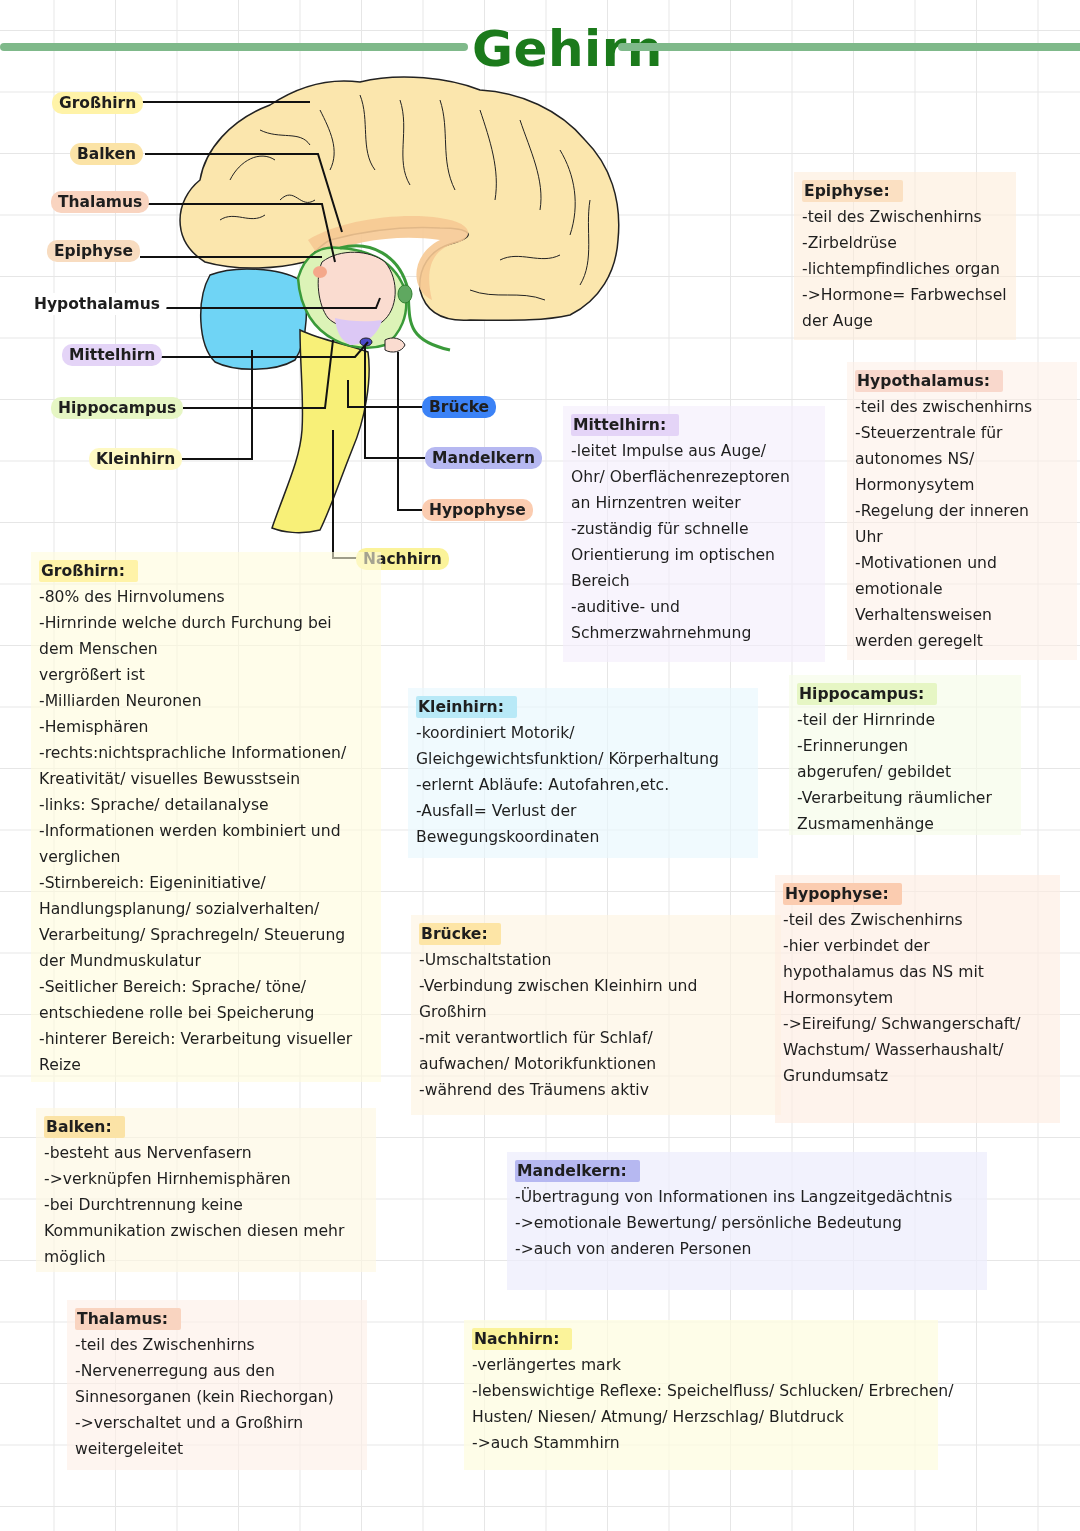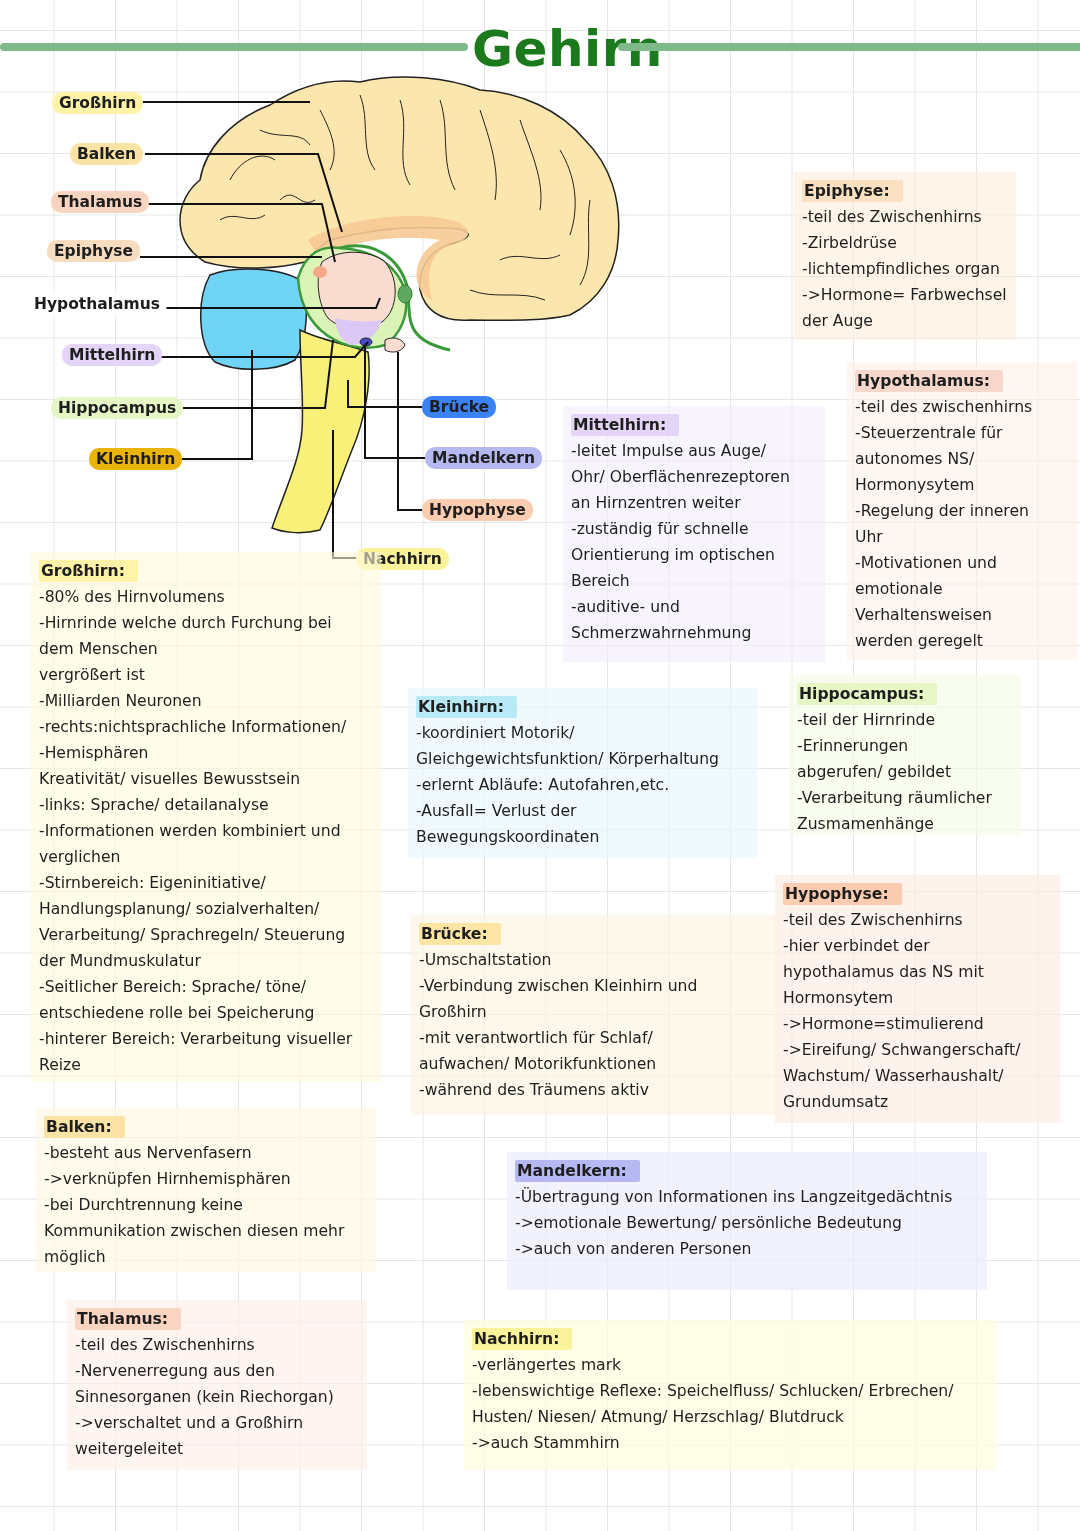--- a/index.html
+++ b/index.html
@@ -109,21 +109,21 @@
   </g>
 </svg>
 
 <span class="label" style="left:52px;top:92px;background:#fff3a8;">Großhirn</span>
 <span class="label" style="left:70px;top:143px;background:#fbe3a6;border-radius:11px;">Balken</span>
 <span class="label" style="left:51px;top:191px;background:#f9d4c0;">Thalamus</span>
 <span class="label" style="left:47px;top:240px;background:#f8dcc0;">Epiphyse</span>
 <span class="label" style="left:20px;top:293px;background:#ffffff;margin-left:7px;">Hypothalamus</span>
 <span class="label" style="left:62px;top:344px;background:#e4d4f7;">Mittelhirn</span>
 <span class="label" style="left:51px;top:397px;background:#e6f6c4;">Hippocampus</span>
-<span class="label" style="left:89px;top:448px;background:#eab308;">Kleinhirn</span>
+<span class="label" style="left:89px;top:448px;background:#fef9c3;">Kleinhirn</span>
 <span class="label" style="left:422px;top:396px;background:#3b82f6;">Brücke</span>
 <span class="label" style="left:425px;top:447px;background:#b6b8f1;">Mandelkern</span>
 <span class="label" style="left:422px;top:499px;background:#fbccb0;">Hypophyse</span>
 <span class="label" style="left:356px;top:548px;background:#fbf39a;">Nachhirn</span>
 
 <div class="note" style="left:794px;top:172px;width:222px;height:168px;background:rgba(253,235,215,0.55);">
   <span class="head" style="background:#fbe0c2;">Epiphyse:</span>
   <span class="line">-teil des Zwischenhirns</span>
   <span class="line">-Zirbeldrüse</span>
   <span class="line">-lichtempfindliches organ</span>
@@ -157,22 +157,22 @@
   <span class="line">Schmerzwahrnehmung</span>
 </div>
 
 <div class="note" style="left:31px;top:552px;width:350px;height:530px;background:rgba(255,252,220,0.6);">
   <span class="head" style="background:#fff3a8;">Großhirn:</span>
   <span class="line">-80% des Hirnvolumens</span>
   <span class="line">-Hirnrinde welche durch Furchung bei</span>
   <span class="line">dem Menschen</span>
   <span class="line">vergrößert ist</span>
   <span class="line">-Milliarden Neuronen</span>
+  <span class="line">-Hemisphären</span>
   <span class="line">-rechts:nichtsprachliche Informationen/</span>
-  <span class="line">-Hemisphären</span>
   <span class="line">Kreativität/ visuelles Bewusstsein</span>
   <span class="line">-links: Sprache/ detailanalyse</span>
   <span class="line">-Informationen werden kombiniert und</span>
   <span class="line">verglichen</span>
   <span class="line">-Stirnbereich: Eigeninitiative/</span>
   <span class="line">Handlungsplanung/ sozialverhalten/</span>
   <span class="line">Verarbeitung/ Sprachregeln/ Steuerung</span>
   <span class="line">der Mundmuskulatur</span>
   <span class="line">-Seitlicher Bereich: Sprache/ töne/</span>
   <span class="line">entschiedene rolle bei Speicherung</span>
@@ -207,21 +207,20 @@
   <span class="line">aufwachen/ Motorikfunktionen</span>
   <span class="line">-während des Träumens aktiv</span>
 </div>
 
 <div class="note" style="left:775px;top:875px;width:285px;height:248px;background:rgba(253,236,226,0.65);">
   <span class="head" style="background:#fbccb0;">Hypophyse:</span>
   <span class="line">-teil des Zwischenhirns</span>
   <span class="line">-hier verbindet der</span>
   <span class="line">hypothalamus das NS mit</span>
   <span class="line">Hormonsytem</span>
-  <span class="line">-&gt;Hormone=stimulierend</span>
   <span class="line">-&gt;Eireifung/ Schwangerschaft/</span>
   <span class="line">Wachstum/ Wasserhaushalt/</span>
   <span class="line">Grundumsatz</span>
 </div>
 
 <div class="note" style="left:36px;top:1108px;width:340px;height:164px;background:rgba(254,247,226,0.65);">
   <span class="head" style="background:#fbe3a6;">Balken:</span>
   <span class="line">-besteht aus Nervenfasern</span>
   <span class="line">-&gt;verknüpfen Hirnhemisphären</span>
   <span class="line">-bei Durchtrennung keine</span>
@@ -238,19 +237,19 @@
 
 <div class="note" style="left:67px;top:1300px;width:300px;height:170px;background:rgba(253,240,232,0.65);">
   <span class="head" style="background:#f9d4c0;">Thalamus:</span>
   <span class="line">-teil des Zwischenhirns</span>
   <span class="line">-Nervenerregung aus den</span>
   <span class="line">Sinnesorganen (kein Riechorgan)</span>
   <span class="line">-&gt;verschaltet und a Großhirn</span>
   <span class="line">weitergeleitet</span>
 </div>
 
-<div class="note" style="left:464px;top:1320px;width:532px;height:150px;background:rgba(254,252,222,0.7);">
+<div class="note" style="left:464px;top:1320px;width:474px;height:150px;background:rgba(254,252,222,0.7);">
   <span class="head" style="background:#fbf39a;">Nachhirn:</span>
   <span class="line">-verlängertes mark</span>
   <span class="line">-lebenswichtige Reflexe: Speichelfluss/ Schlucken/ Erbrechen/</span>
   <span class="line">Husten/ Niesen/ Atmung/ Herzschlag/ Blutdruck</span>
   <span class="line">-&gt;auch Stammhirn</span>
 </div>
 
 </body></html>

